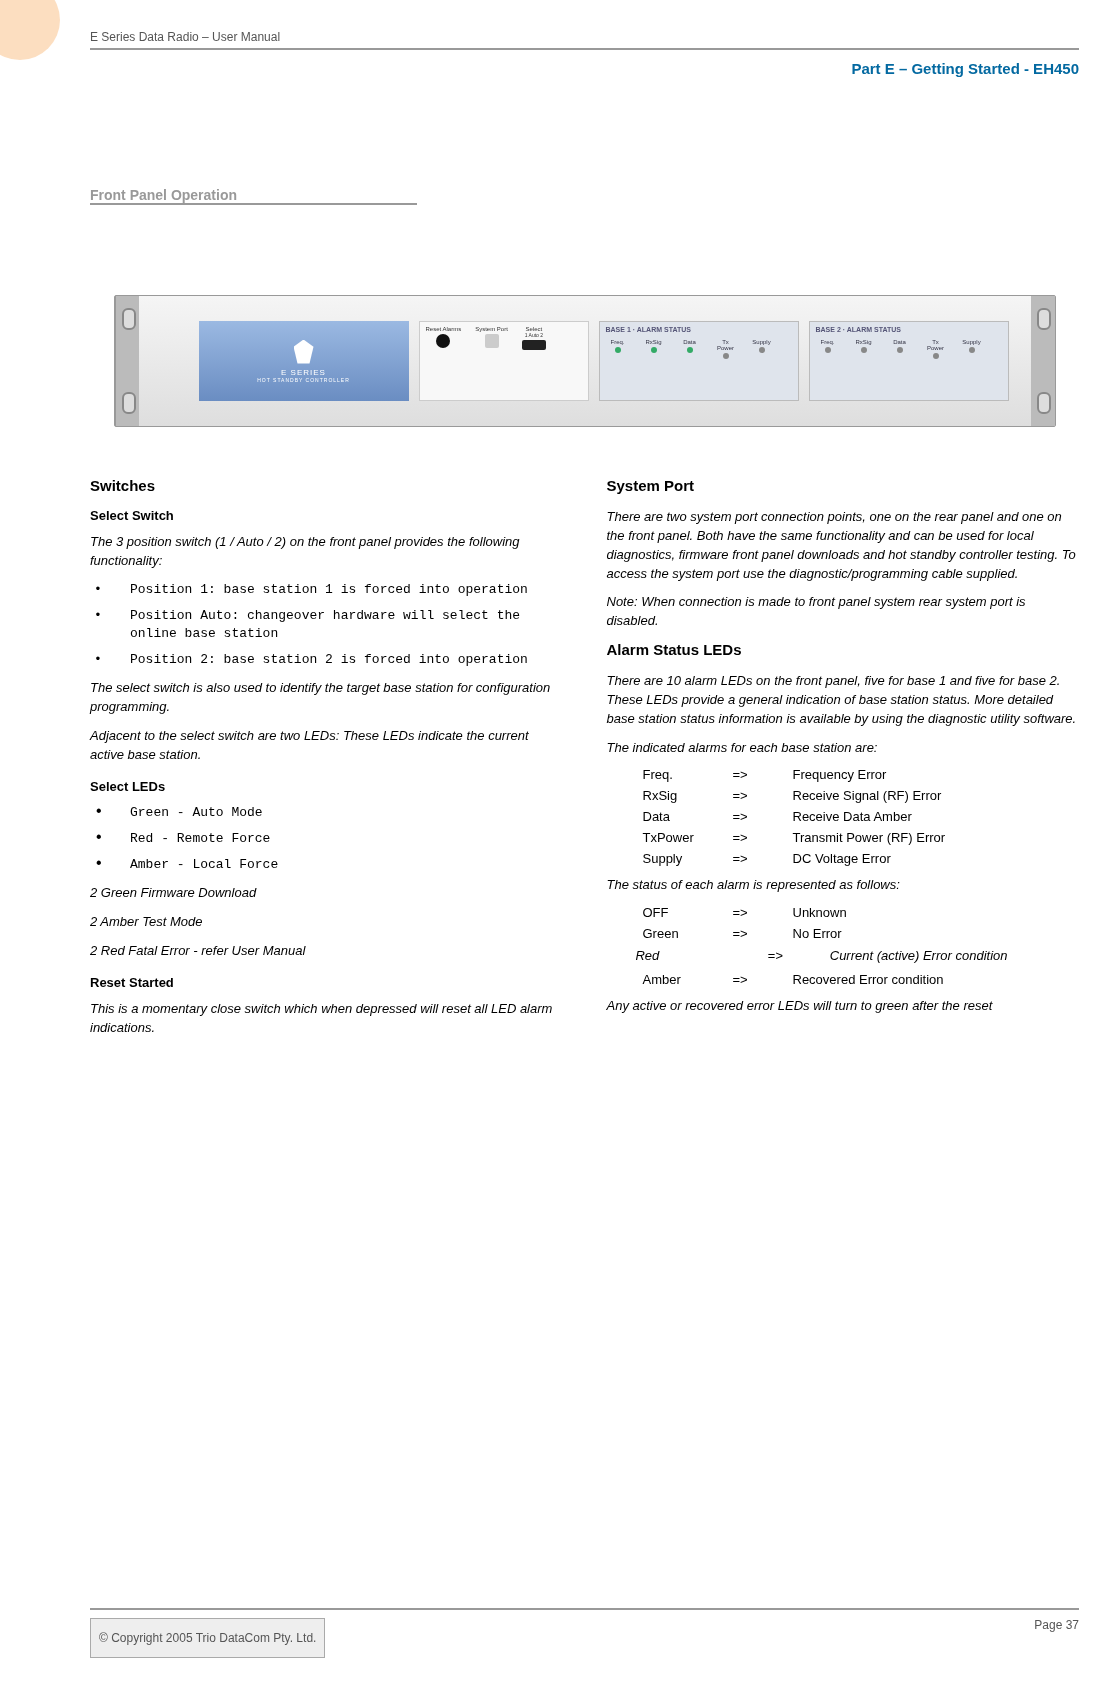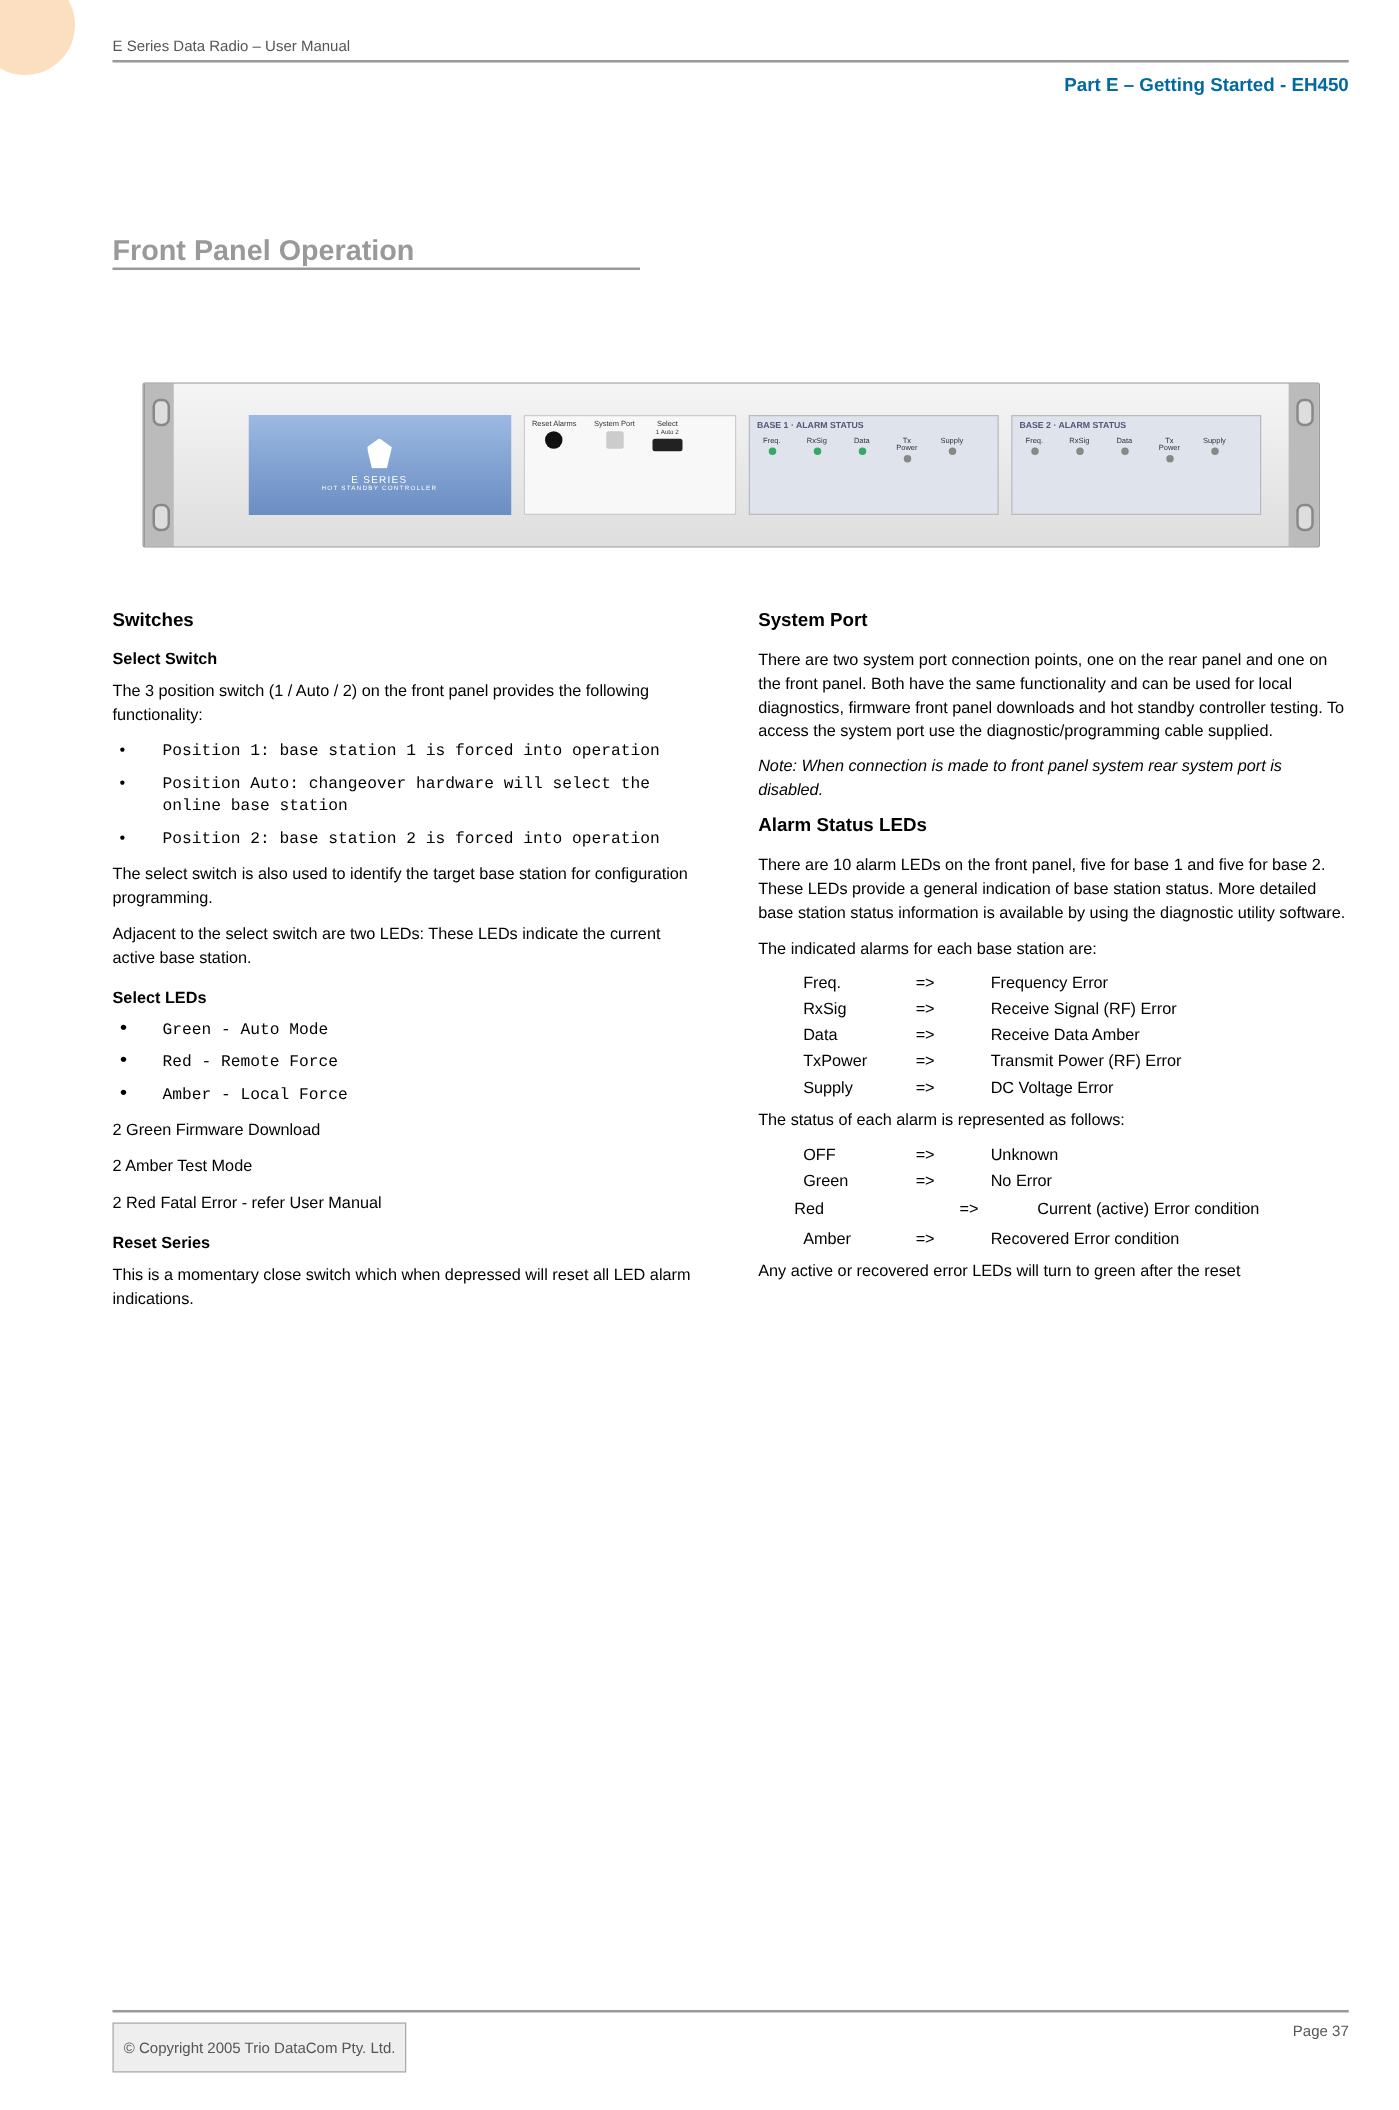--- a/index.html
+++ b/index.html
@@ -28,21 +28,21 @@
   .part-label {
     text-align: right;
     font-weight: bold;
     color: #0369a1;
     font-size: 15px;
     margin-top: 2px;
   }
   .section-heading {
     color: #999;
     font-weight: bold;
-    font-size: 23px;
+    font-size: 14px;
     border-bottom: 2px solid #999;
     display: inline-block;
     padding-right: 180px;
     margin-top: 110px;
     margin-bottom: 20px;
   }
   
   .device {
     width: 940px;
     height: 130px;
@@ -127,21 +127,21 @@
     font-family: Arial, sans-serif;
     font-weight: bold;
     font-size: 15px;
     margin: 0 0 14px 0;
   }
   h4.minihead {
     font-weight: bold;
     font-size: 13px;
     margin: 14px 0 10px 0;
   }
-  p { margin: 10px 0; line-height: 1.45; }
+  p { margin: 10px 0; line-height: 1.45; font-style: italic; }
   ul.bullets { list-style: none; padding: 0; margin: 8px 0; font-family: Liberation Mono, monospace; }
   ul.bullets li { padding-left: 40px; position: relative; margin: 8px 0; line-height:1.4; }
   ul.bullets li::before { content: "•"; position: absolute; left: 4px; top: 0; }
   ul.dots li::before { content: "•"; font-size: 16px; top:-3px; }
   .alarm-row { display:flex; margin:6px 0 6px 36px; }
   .alarm-row .c1 { width: 90px; }
   .alarm-row .c2 { width: 60px; }
   .alarm-row .c3 { flex:1; }
   .italic { font-style: italic; }
   .footer {
@@ -233,21 +233,21 @@
       <p>Adjacent to the select switch are two LEDs: These LEDs indicate the current active base station.</p>
       <h4 class="minihead">Select LEDs</h4>
       <ul class="bullets dots">
         <li>Green - Auto Mode</li>
         <li>Red - Remote Force</li>
         <li>Amber - Local Force</li>
       </ul>
       <p>2 Green Firmware Download</p>
       <p>2 Amber Test Mode</p>
       <p>2 Red Fatal Error - refer User Manual</p>
-      <h4 class="minihead">Reset Series</h4>
+      <h4 class="minihead">Reset Started</h4>
       <p>This is a momentary close switch which when depressed will reset all LED alarm indications.</p>
     </div>
 
     <div class="col">
       <h3 class="subhead">System Port</h3>
       <p>There are two system port connection points, one on the rear panel and one on the front panel. Both have the same functionality and can be used for local diagnostics, firmware front panel downloads and hot standby controller testing. To access the system port use the diagnostic/programming cable supplied.</p>
       <p class="italic">Note: When connection is made to front panel system rear system port is disabled.</p>
       <h3 class="subhead">Alarm Status LEDs</h3>
       <p>There are 10 alarm LEDs on the front panel, five for base 1 and five for base 2. These LEDs provide a general indication of base station status. More detailed base station status information is available by using the diagnostic utility software.</p>
       <p>The indicated alarms for each base station are:</p>

